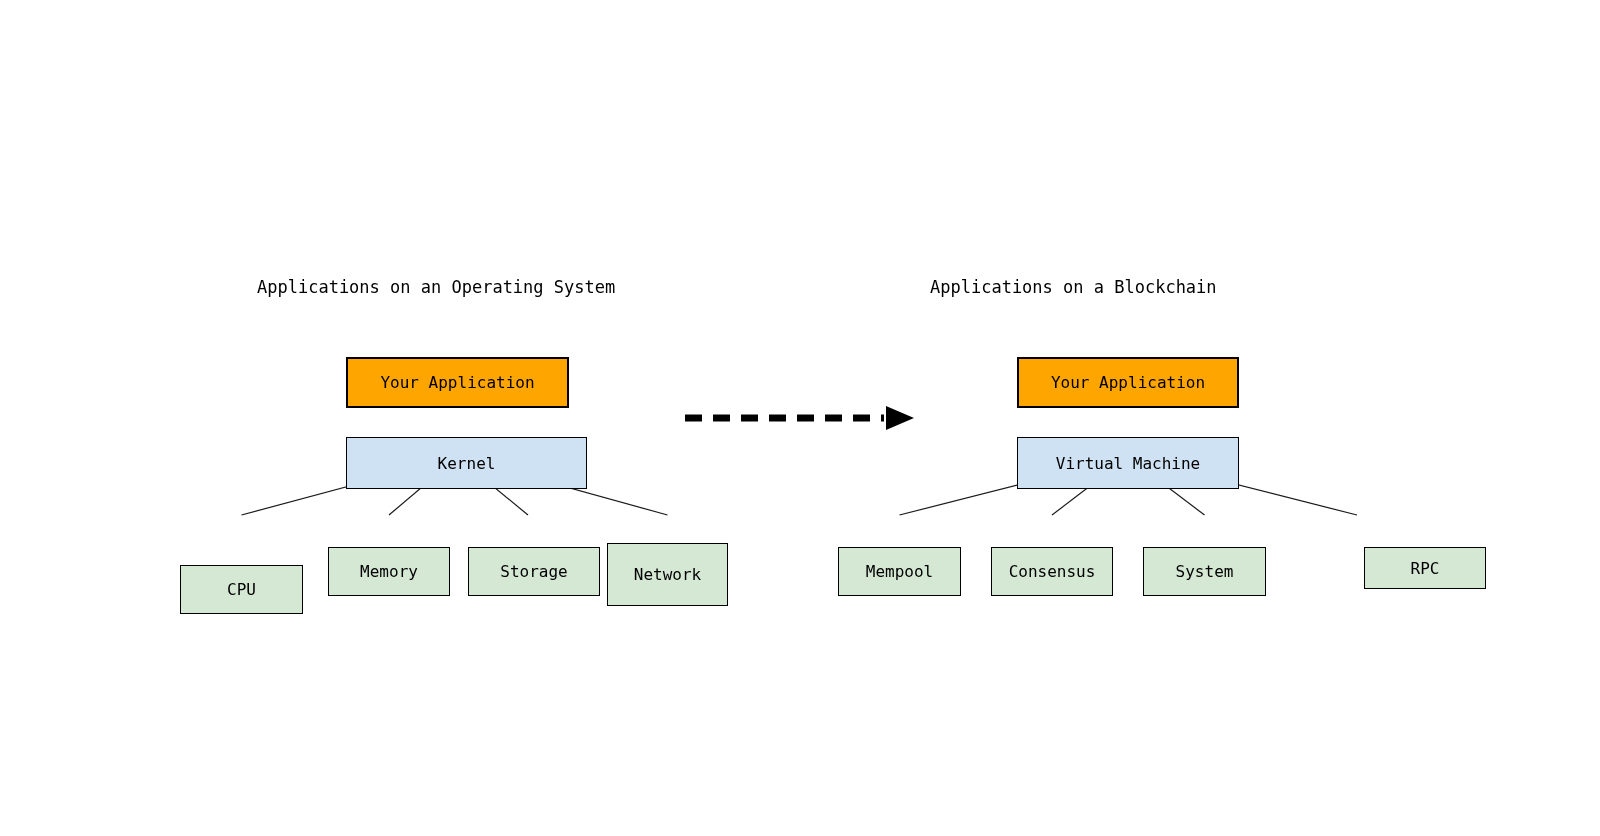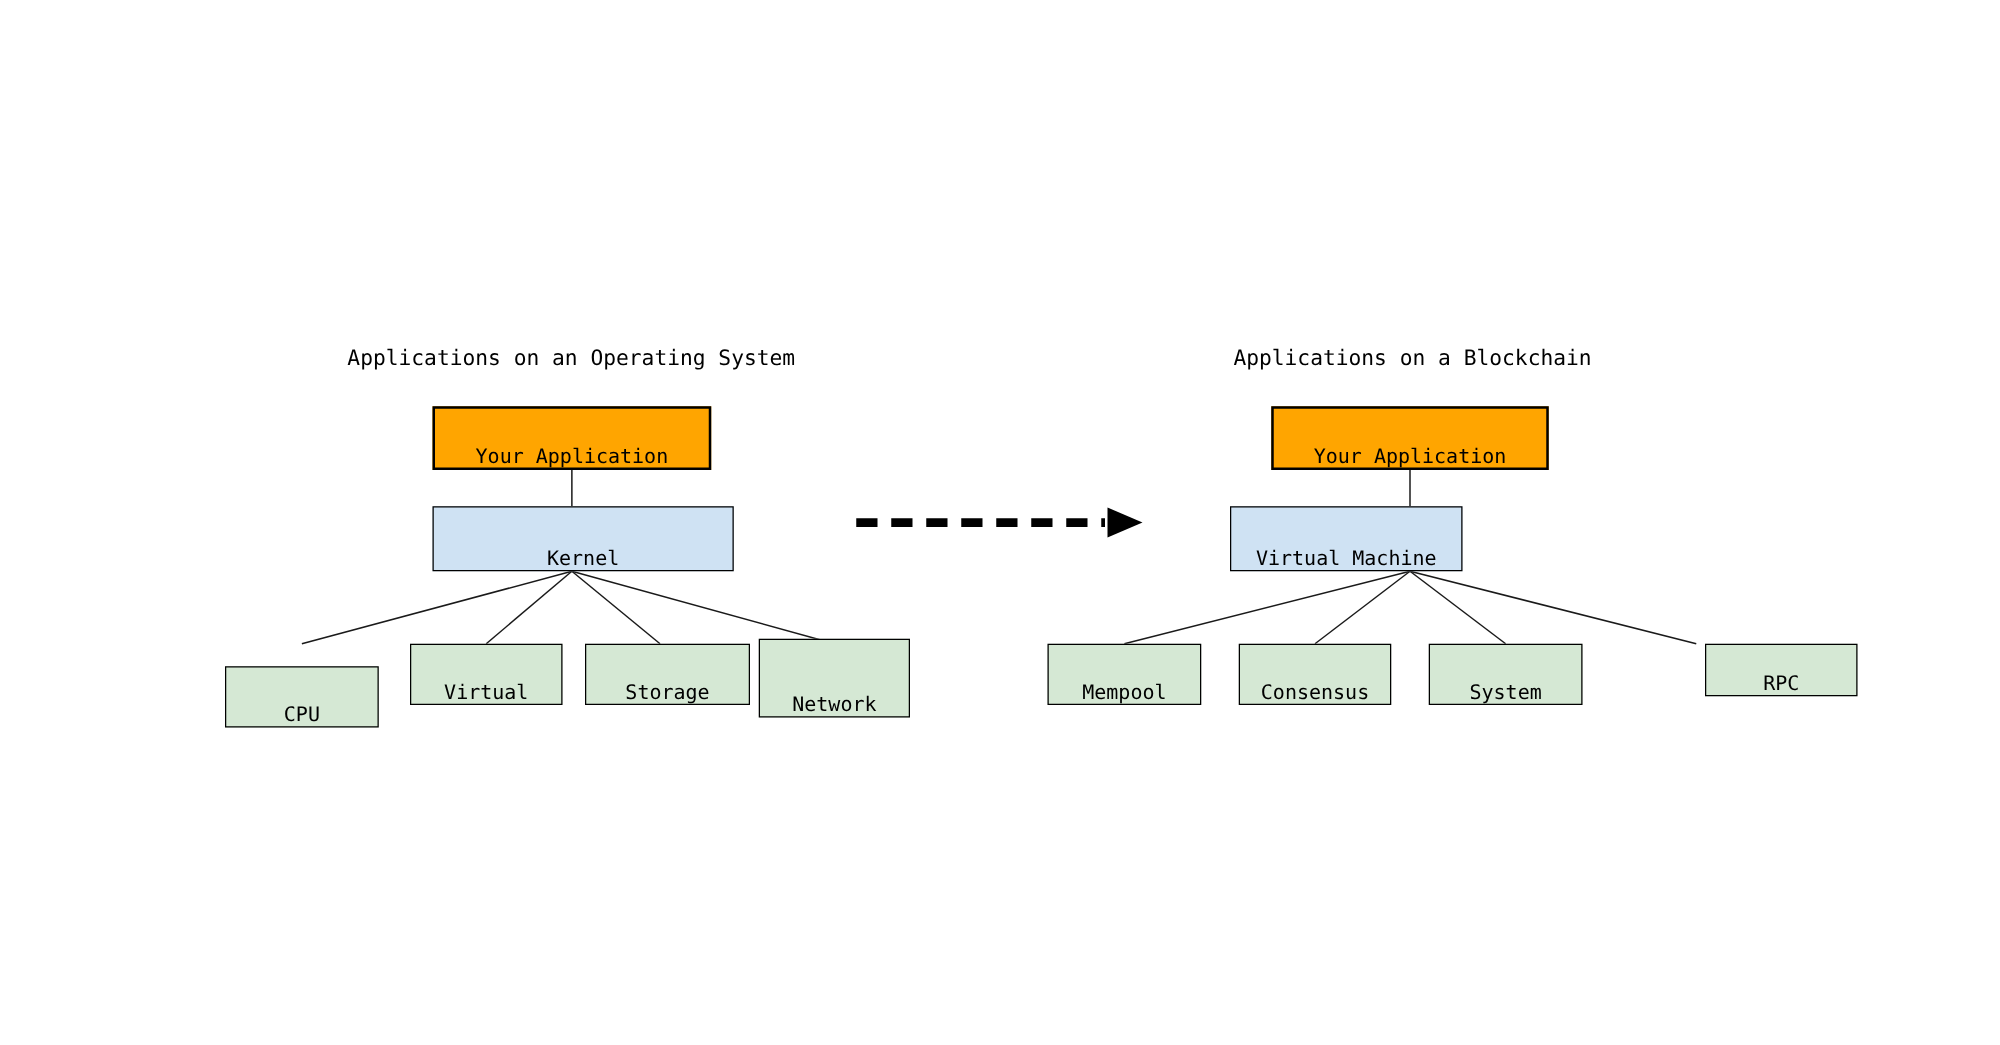--- a/index.html
+++ b/index.html
@@ -23,34 +23,35 @@
     left: 0; top: 0;
     width: 1600px;
     height: 836px;
   }
   svg.layer { z-index: 1; pointer-events: none; }
   .boxes-layer { z-index: 2; }
 
   .diagram-title {
     position: absolute;
     width: 400px;
-    text-align: center;
+    text-align: left;
     font-size: 17px;
     line-height: 20px;
     letter-spacing: 0px;
     white-space: nowrap;
   }
   .node {
     position: absolute;
     display: flex;
-    align-items: flex-end;
+    align-items: center;
     justify-content: center;
     font-size: 16px;
     box-sizing: border-box;
     white-space: nowrap;
+    margin-top: 32px;
   }
   .app-box {
     background: #FFA500;
     border: 2px solid #000000;
   }
   .mid-box {
     background: #CFE2F3;
     border: 1.5px solid #000000;
   }
   .child-box {
@@ -63,21 +64,21 @@
   .l-app    { left: 346px;  top: 325px; width: 223px; height: 51px; }
   .l-mid    { left: 346px;  top: 405px; width: 241px; height: 52px; }
   .l-c0     { left: 180px;  top: 533px; width: 123px; height: 49px; }
   .l-c1     { left: 328px;  top: 515px; width: 122px; height: 49px; }
   .l-c2     { left: 468px;  top: 515px; width: 132px; height: 49px; }
   .l-c3     { left: 607px;  top: 511px; width: 121px; height: 63px; }
 
   
   .t-right  { left: 930px;  top: 277px; }
   .r-app    { left: 1017px; top: 325px; width: 222px; height: 51px; }
-  .r-mid    { left: 984px; top: 405px; width: 186px; height: 52px; }
+  .r-mid    { left: 1017px; top: 405px; width: 222px; height: 52px; }
   .r-c0     { left: 838px;  top: 515px; width: 123px; height: 49px; }
   .r-c1     { left: 991px;  top: 515px; width: 122px; height: 49px; }
   .r-c2     { left: 1143px; top: 515px; width: 123px; height: 49px; }
   .r-c3     { left: 1364px; top: 515px; width: 122px; height: 42px; }
 </style>
 </head>
 <body>
 
 <div class="canvas">
 
@@ -115,21 +116,21 @@
       </div>
 
       <div class="node mid-box l-mid">
         <span>Kernel</span>
       </div>
 
       <div class="node child-box l-c0">
         <span>CPU</span>
       </div>
       <div class="node child-box l-c1">
-        <span>Virtual</span>
+        <span>Memory</span>
       </div>
       <div class="node child-box l-c2">
         <span>Storage</span>
       </div>
       <div class="node child-box l-c3">
         <span>Network</span>
       </div>
     </div>
 
     <div>

